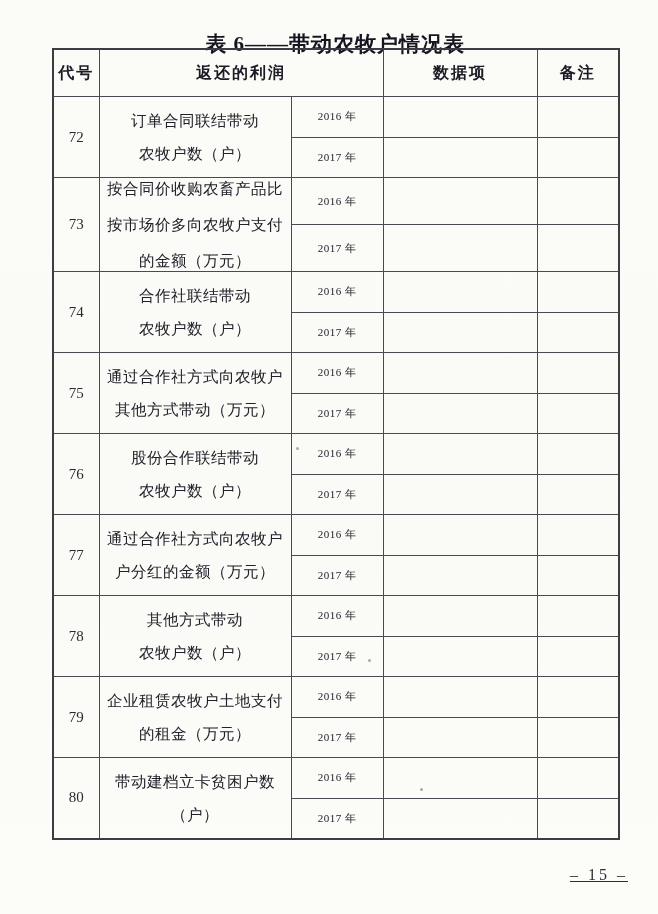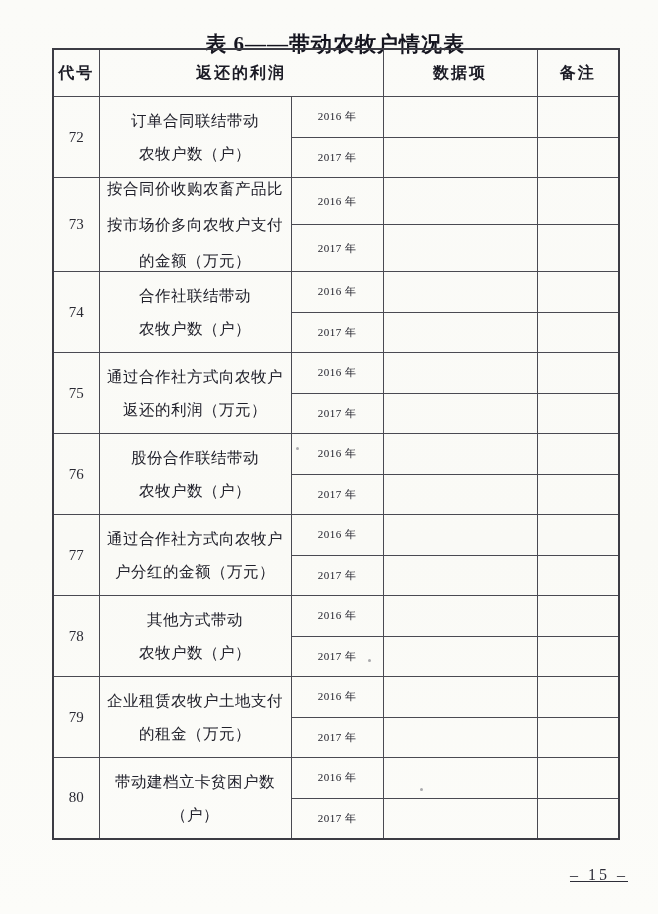--- a/index.html
+++ b/index.html
@@ -163,21 +163,21 @@
         <tr>
           <td class="year-cell">2017 年</td>
           <td class="data-cell"></td>
           <td class="remark-cell"></td>
         </tr>
         <tr>
           <td class="code-cell" rowspan="2">75</td>
           <td class="indicator-cell" rowspan="2">
             <div class="lines lines-2">
               <div>通过合作社方式向农牧户</div>
-              <div>返还的利润（万元）</div>
+              <div>其他方式带动（万元）</div>
             </div>
           </td>
           <td class="year-cell">2016 年</td>
           <td class="data-cell"></td>
           <td class="remark-cell"></td>
         </tr>
         <tr>
           <td class="year-cell">2017 年</td>
           <td class="data-cell"></td>
           <td class="remark-cell"></td>

